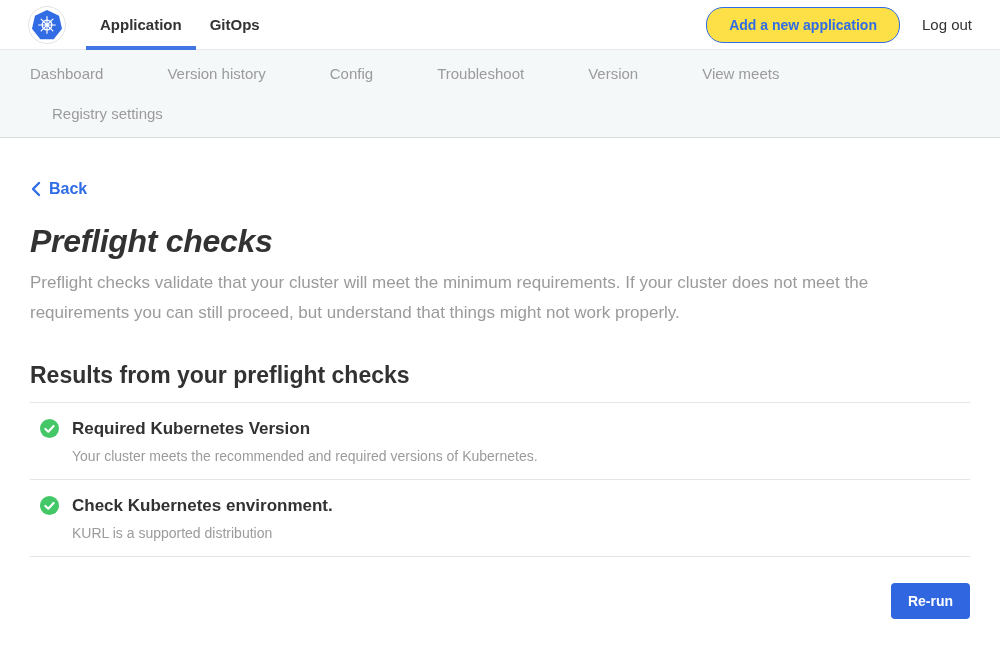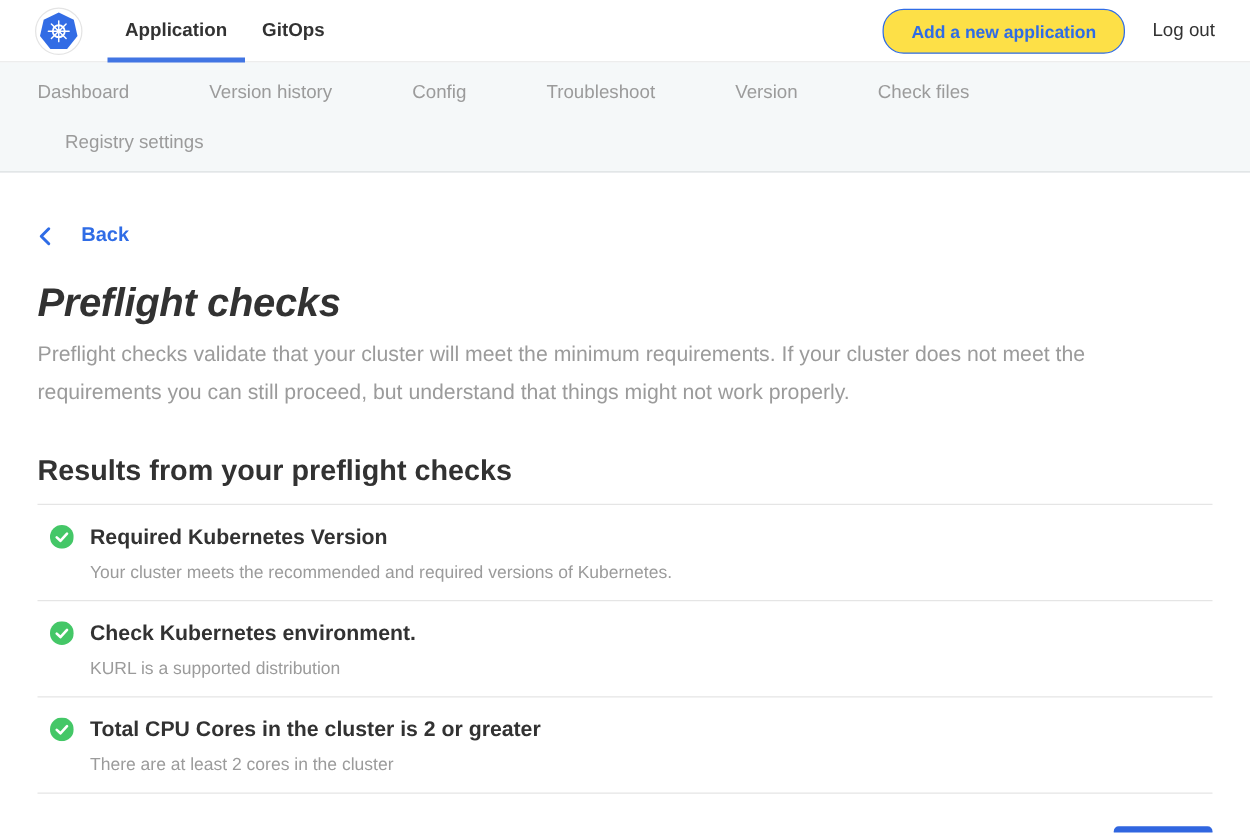--- a/index.html
+++ b/index.html
@@ -36,21 +36,21 @@
   
   .subnav{background:var(--subnav-bg);border-bottom:1px solid #dcdfe1;
     padding:13px 30px 12px 30px;}
   .subnav-row{display:flex;column-gap:64px;line-height:22px;font-size:15px;
     color:var(--gray-text);}
   .subnav-row.row2{margin-top:18px;margin-left:22px;}
   .subnav-item{cursor:pointer;white-space:nowrap;}
 
   
   .content{padding:0 30px;}
-  .back{display:inline-flex;align-items:center;gap:24px;margin-top:42px;
+  .back{display:inline-flex;align-items:center;gap:8px;margin-top:42px;
     color:var(--accent-blue);font-size:16px;font-weight:700;cursor:pointer;
     text-decoration:none;}
   h1{font-size:32px;font-weight:700;margin-top:22px;color:var(--dark-text);
     letter-spacing:-0.3px;font-style:italic;}
   .desc{margin-top:8px;max-width:910px;font-size:17px;line-height:30px;
     color:var(--gray-text);}
   h2{font-size:23px;font-weight:700;margin-top:34px;margin-bottom:13px;
     color:var(--dark-text);}
 
   .check-list{border-top:1px solid var(--divider);}
@@ -98,21 +98,21 @@
   <div class="logout">Log out</div>
 </header>
 
 <nav class="subnav">
   <div class="subnav-row">
     <span class="subnav-item">Dashboard</span>
     <span class="subnav-item">Version history</span>
     <span class="subnav-item">Config</span>
     <span class="subnav-item">Troubleshoot</span>
     <span class="subnav-item">Version</span>
-    <span class="subnav-item">Check files</span>
+    <span class="subnav-item">View meets</span>
   </div>
   <div class="subnav-row row2">
     <span class="subnav-item">Registry settings</span>
   </div>
 </nav>
 
 <main class="content">
   <a class="back">
     <svg width="11" height="16" viewBox="0 0 11 16" aria-hidden="true">
       <polyline points="9,2 3,8 9,14" fill="none" stroke="#2f6ce6" stroke-width="2.4" stroke-linecap="round" stroke-linejoin="round"></polyline>
@@ -146,31 +146,19 @@
           <circle cx="9" cy="9" r="9" fill="#44c767"></circle>
           <polyline points="5.1,9.4 7.9,12 12.9,6.6" fill="none" stroke="#ffffff" stroke-width="2" stroke-linecap="round" stroke-linejoin="round"></polyline>
         </svg>
       </span>
       <div class="check-body">
         <div class="check-title">Check Kubernetes environment.</div>
         <div class="check-msg">KURL is a supported distribution</div>
       </div>
     </div>
 
-    <div class="check-item">
-      <span class="check-icon">
-        <svg width="19" height="19" viewBox="0 0 18 18" aria-hidden="true">
-          <circle cx="9" cy="9" r="9" fill="#44c767"></circle>
-          <polyline points="5.1,9.4 7.9,12 12.9,6.6" fill="none" stroke="#ffffff" stroke-width="2" stroke-linecap="round" stroke-linejoin="round"></polyline>
-        </svg>
-      </span>
-      <div class="check-body">
-        <div class="check-title">Total CPU Cores in the cluster is 2 or greater</div>
-        <div class="check-msg">There are at least 2 cores in the cluster</div>
-      </div>
-    </div>
 
   </div>
 
   <div class="footer-actions">
     <button class="rerun-btn">Re-run</button>
   </div>
 </main>
 
 </body></html>

